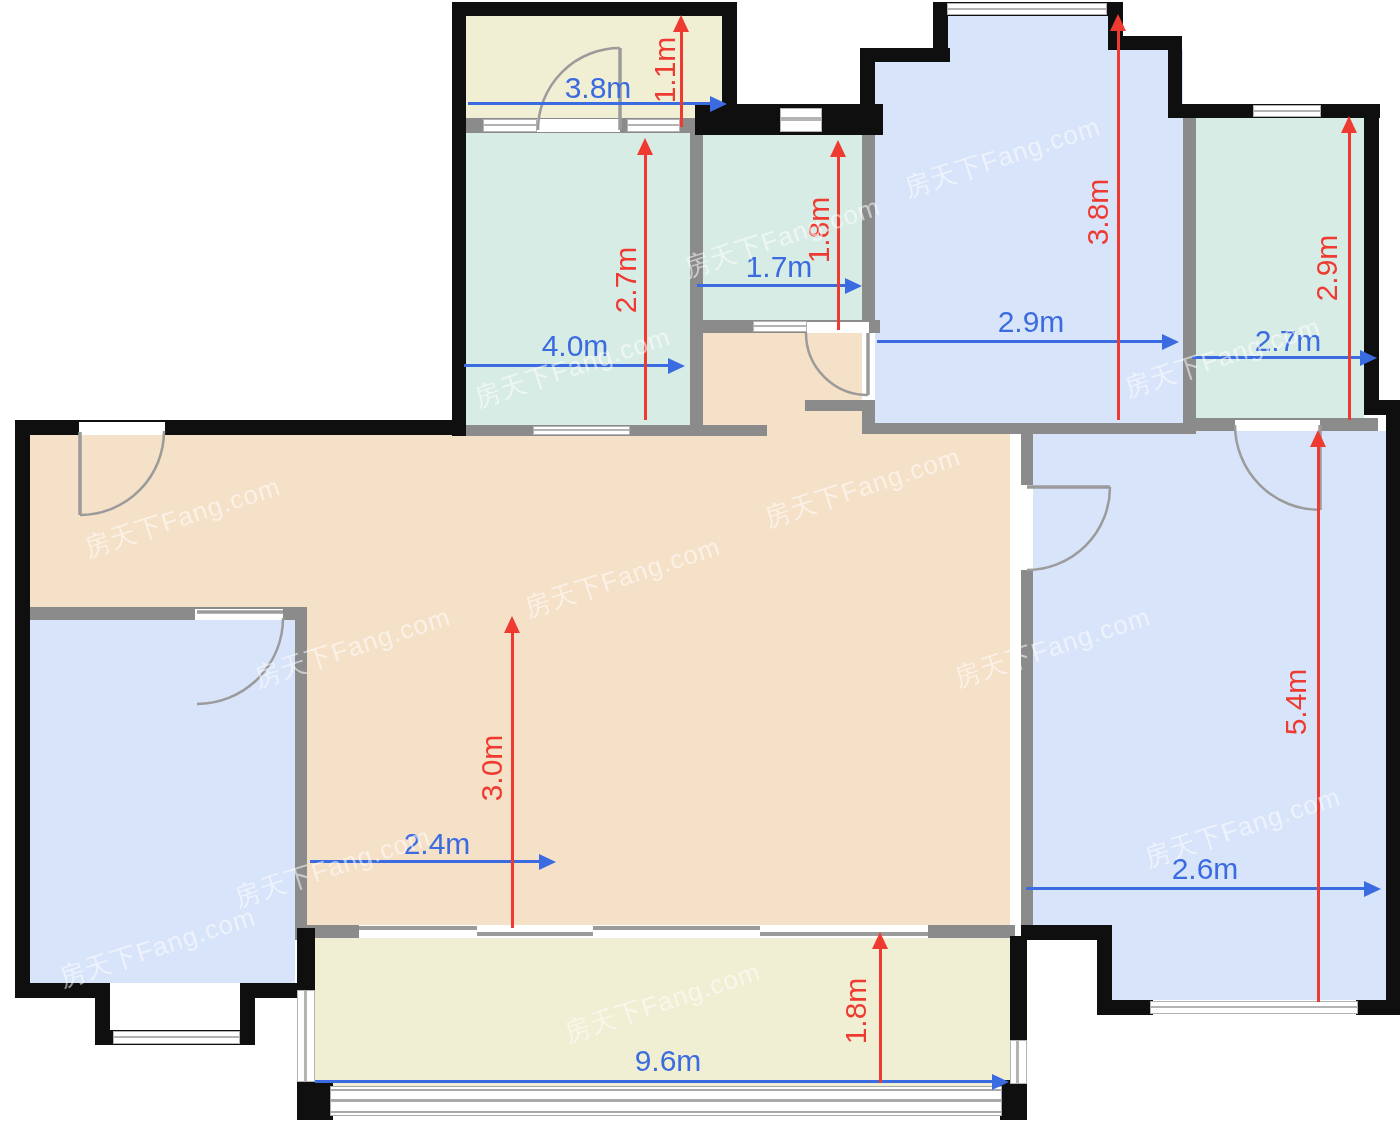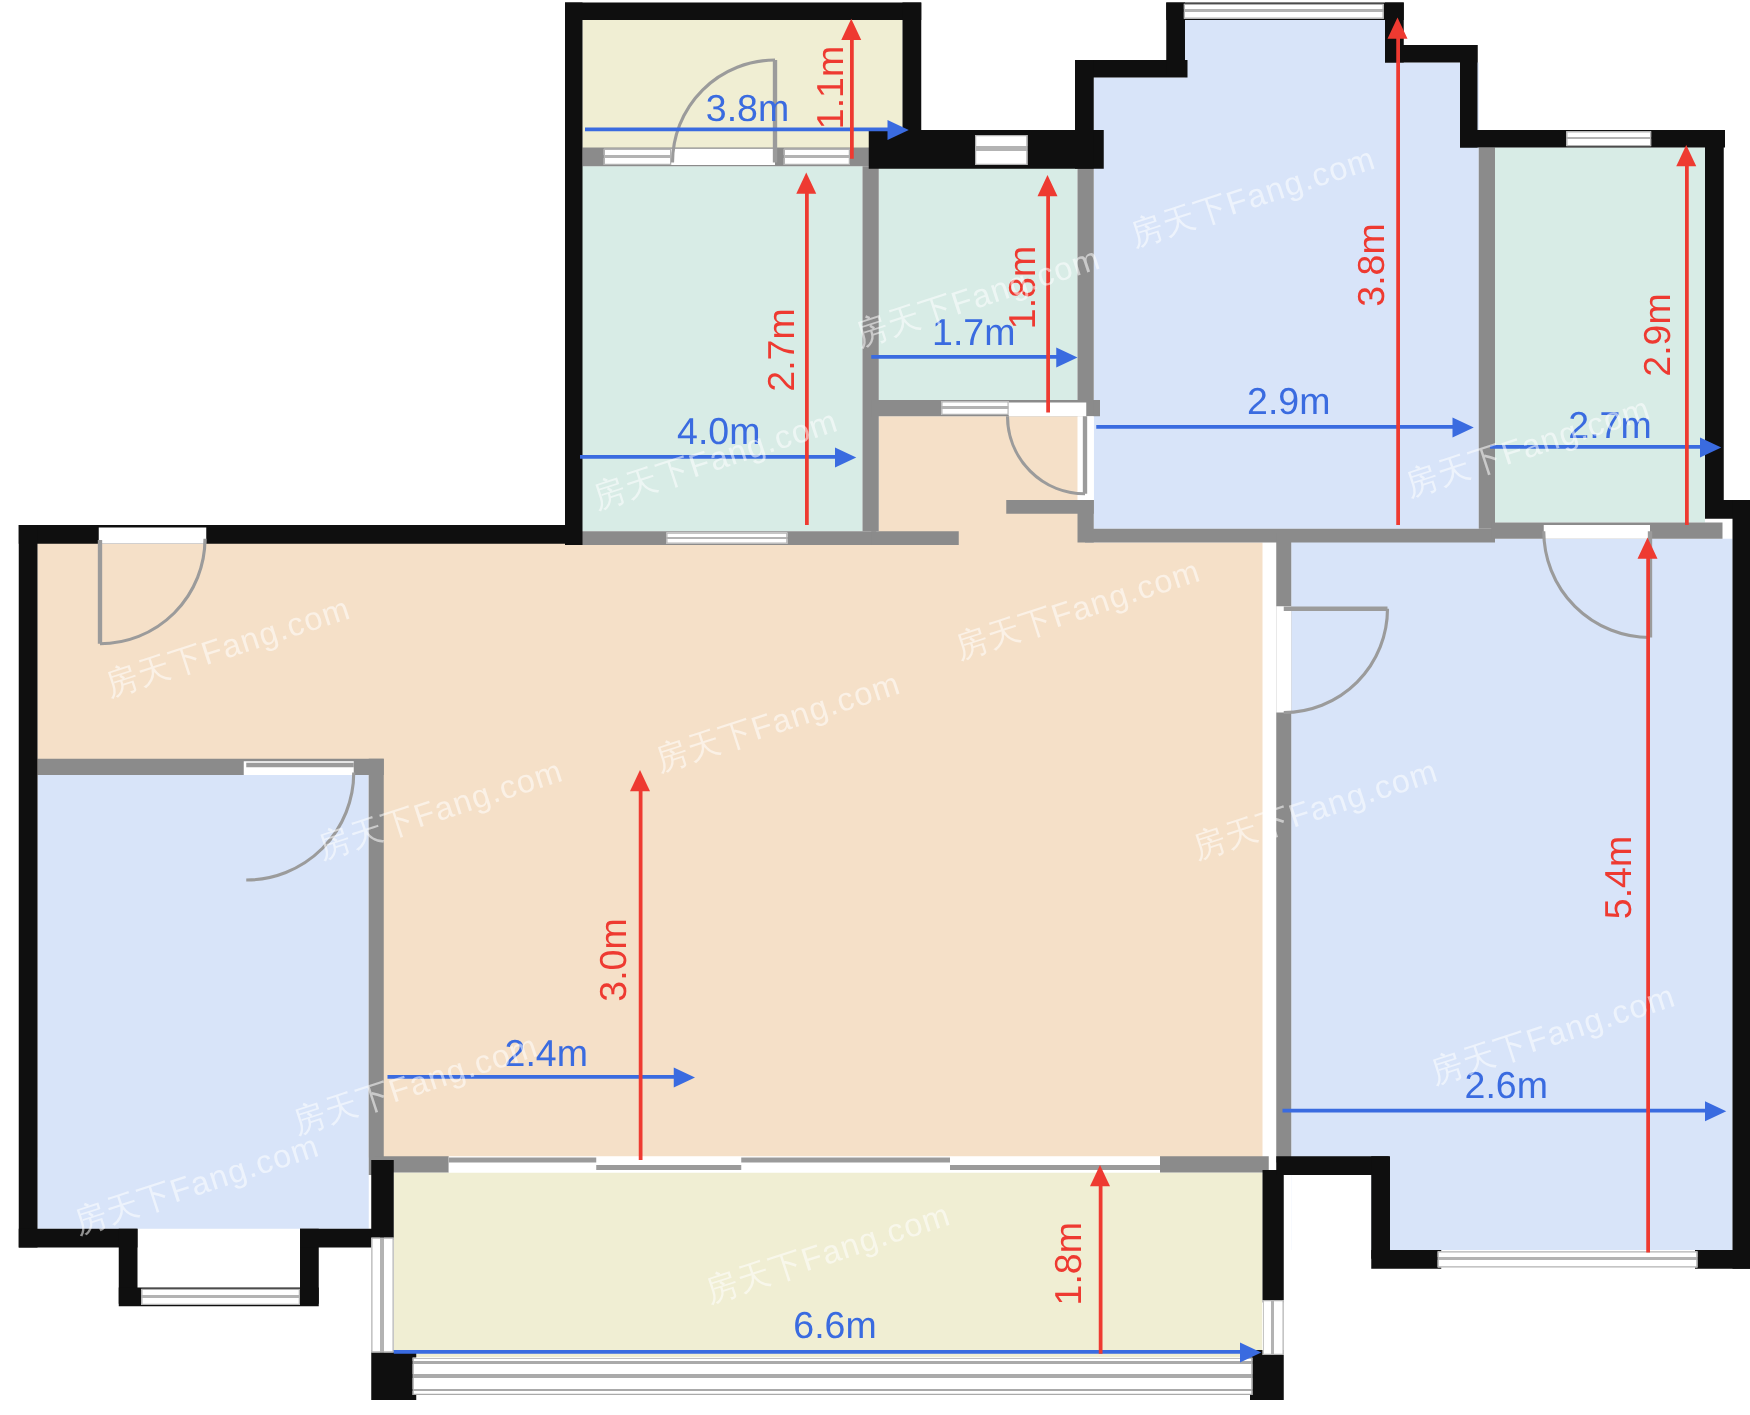--- a/index.html
+++ b/index.html
@@ -186,21 +186,21 @@
   <div class="lblB" style="left:779px;top:267px;">1.7m</div>
   <div class="lblR" style="left:819px;top:230px;">1.8m</div>
   <div class="lblB" style="left:1031px;top:322px;">2.9m</div>
   <div class="lblR" style="left:1098px;top:212px;">3.8m</div>
   <div class="lblB" style="left:1288px;top:341px;">2.7m</div>
   <div class="lblR" style="left:1327px;top:268px;">2.9m</div>
   <div class="lblB" style="left:437px;top:844px;">2.4m</div>
   <div class="lblR" style="left:492px;top:768px;">3.0m</div>
   <div class="lblB" style="left:1205px;top:869px;">2.6m</div>
   <div class="lblR" style="left:1296px;top:702px;">5.4m</div>
-  <div class="lblB" style="left:668px;top:1061px;">6.6m</div>
+  <div class="lblB" style="left:668px;top:1061px;">9.6m</div>
   <div class="lblR" style="left:856px;top:1011px;">1.8m</div>
 
   <div class="wm" style="left:80px;top:500px;">房天下Fang.com</div>
   <div class="wm" style="left:55px;top:930px;">房天下Fang.com</div>
   <div class="wm" style="left:250px;top:630px;">房天下Fang.com</div>
   <div class="wm" style="left:230px;top:850px;">房天下Fang.com</div>
   <div class="wm" style="left:470px;top:350px;">房天下Fang.com</div>
   <div class="wm" style="left:520px;top:560px;">房天下Fang.com</div>
   <div class="wm" style="left:680px;top:220px;">房天下Fang.com</div>
   <div class="wm" style="left:900px;top:140px;">房天下Fang.com</div>

